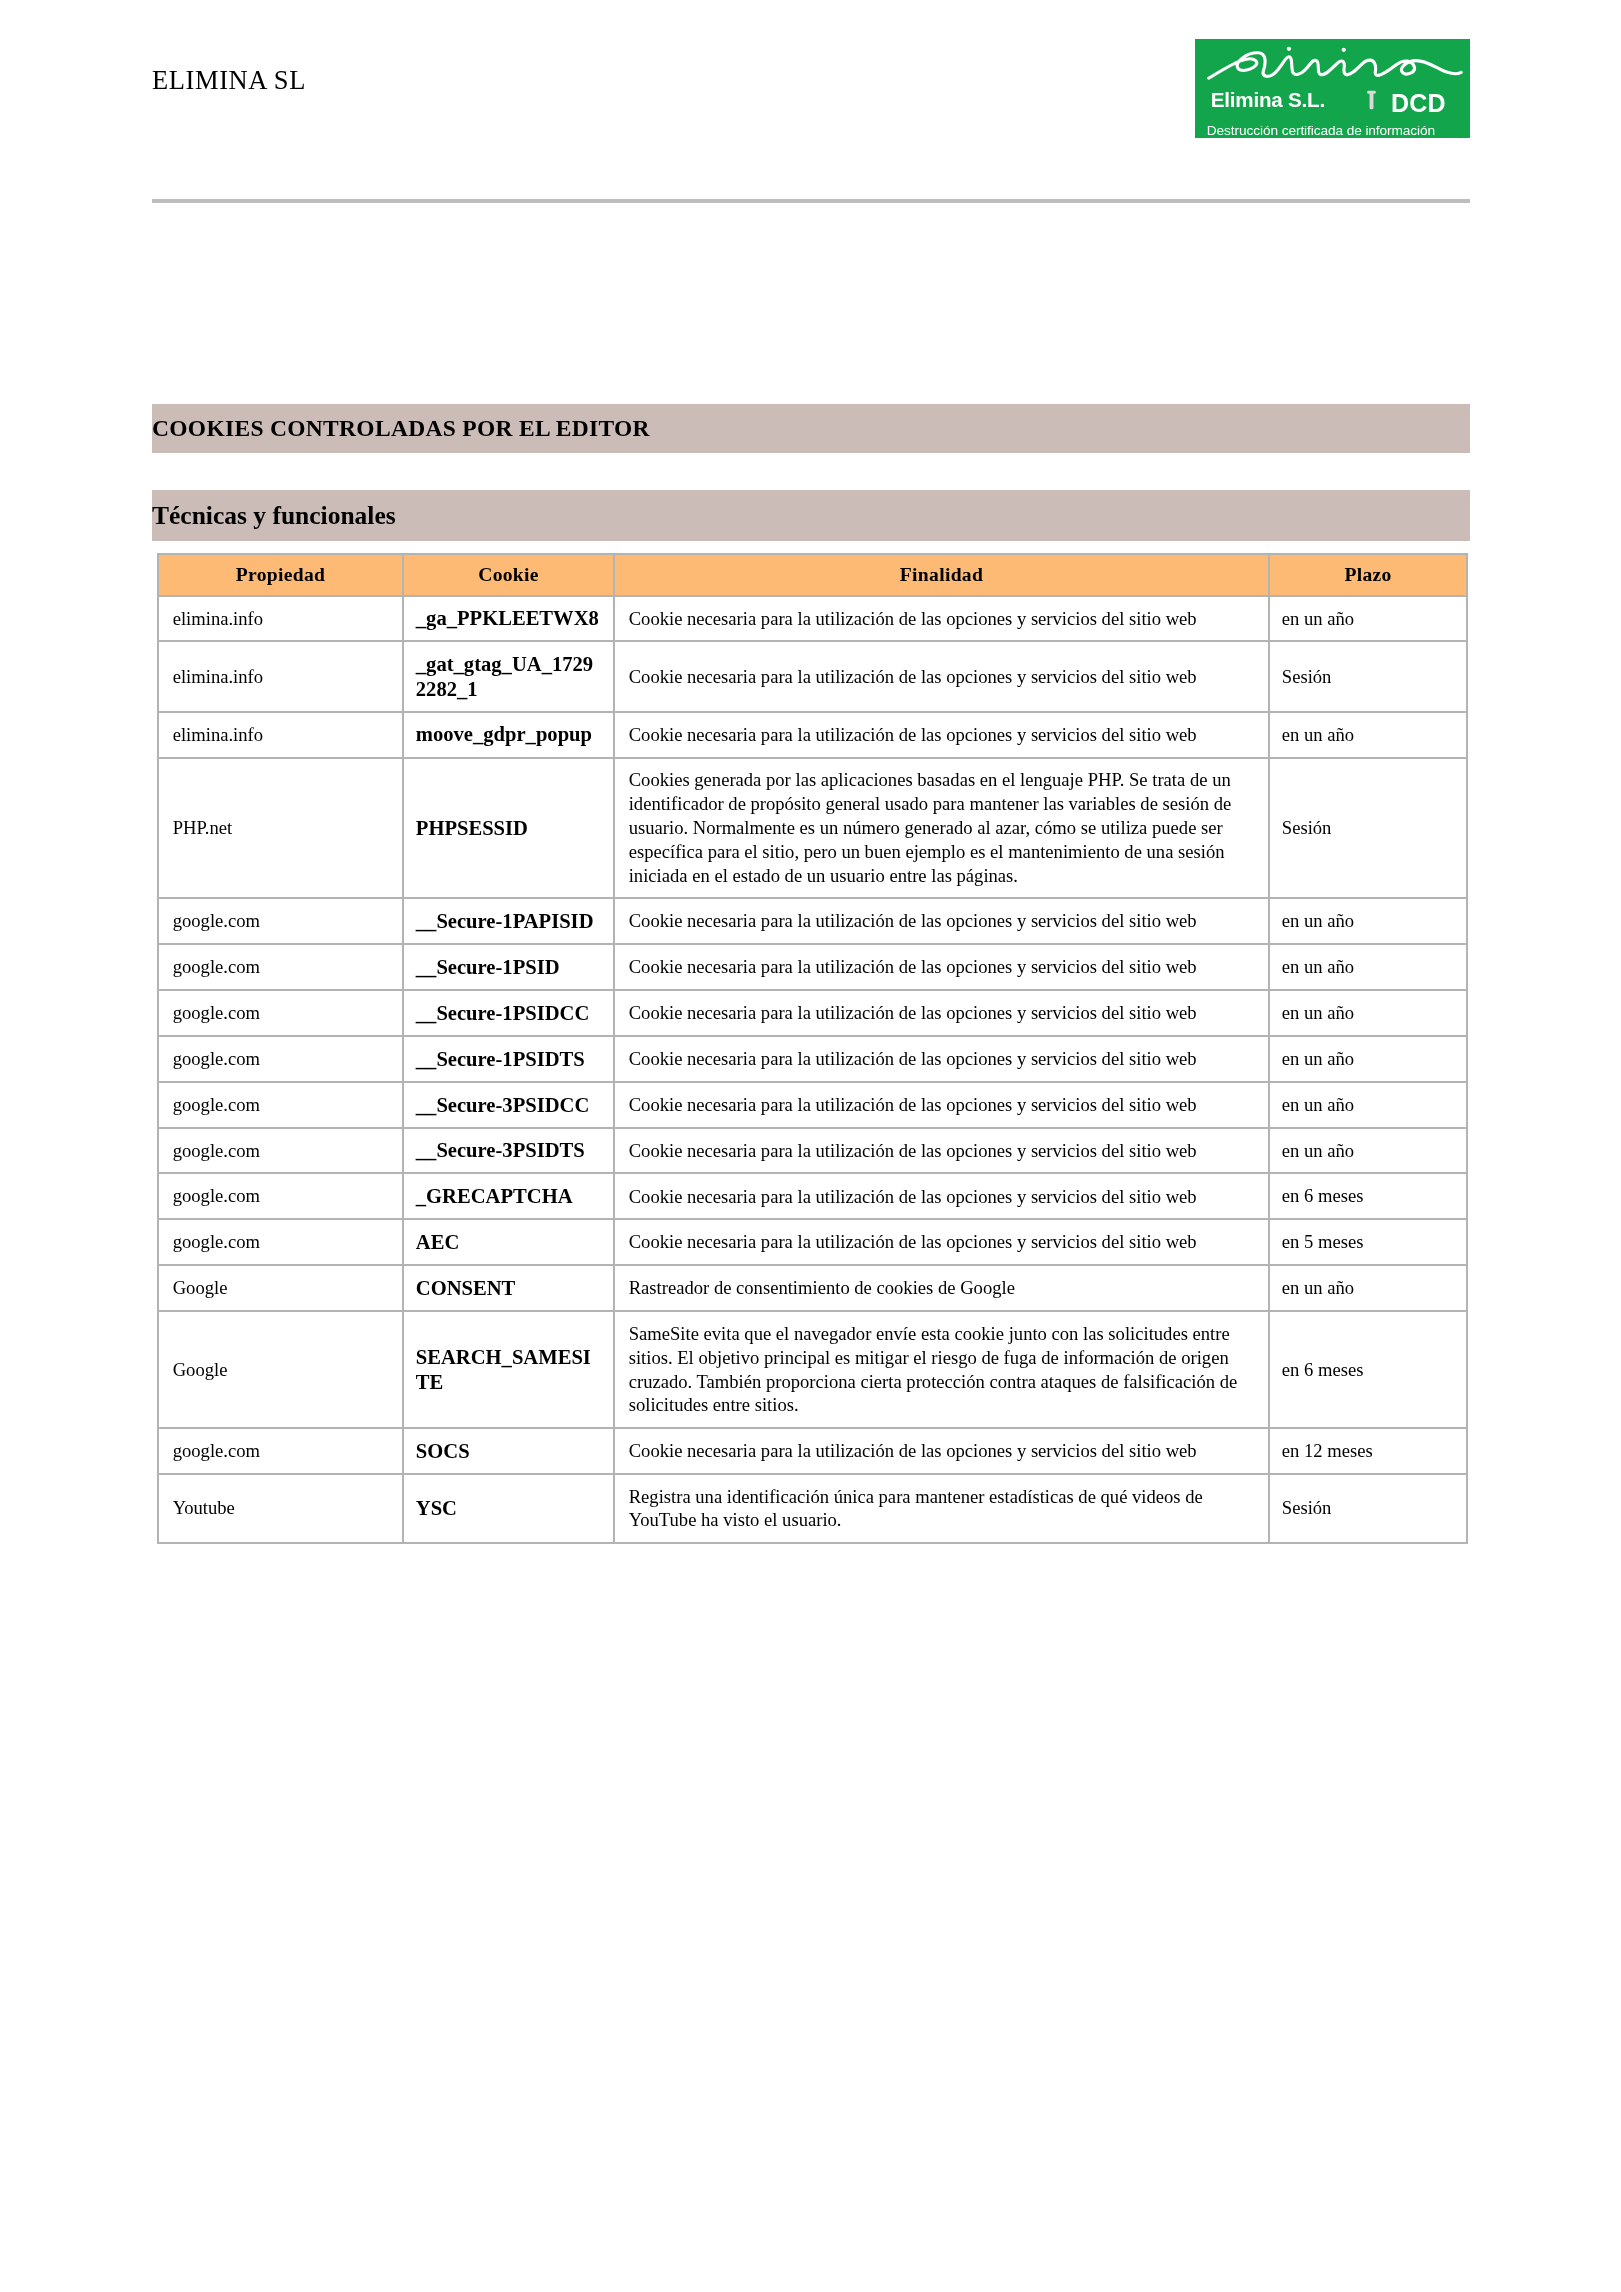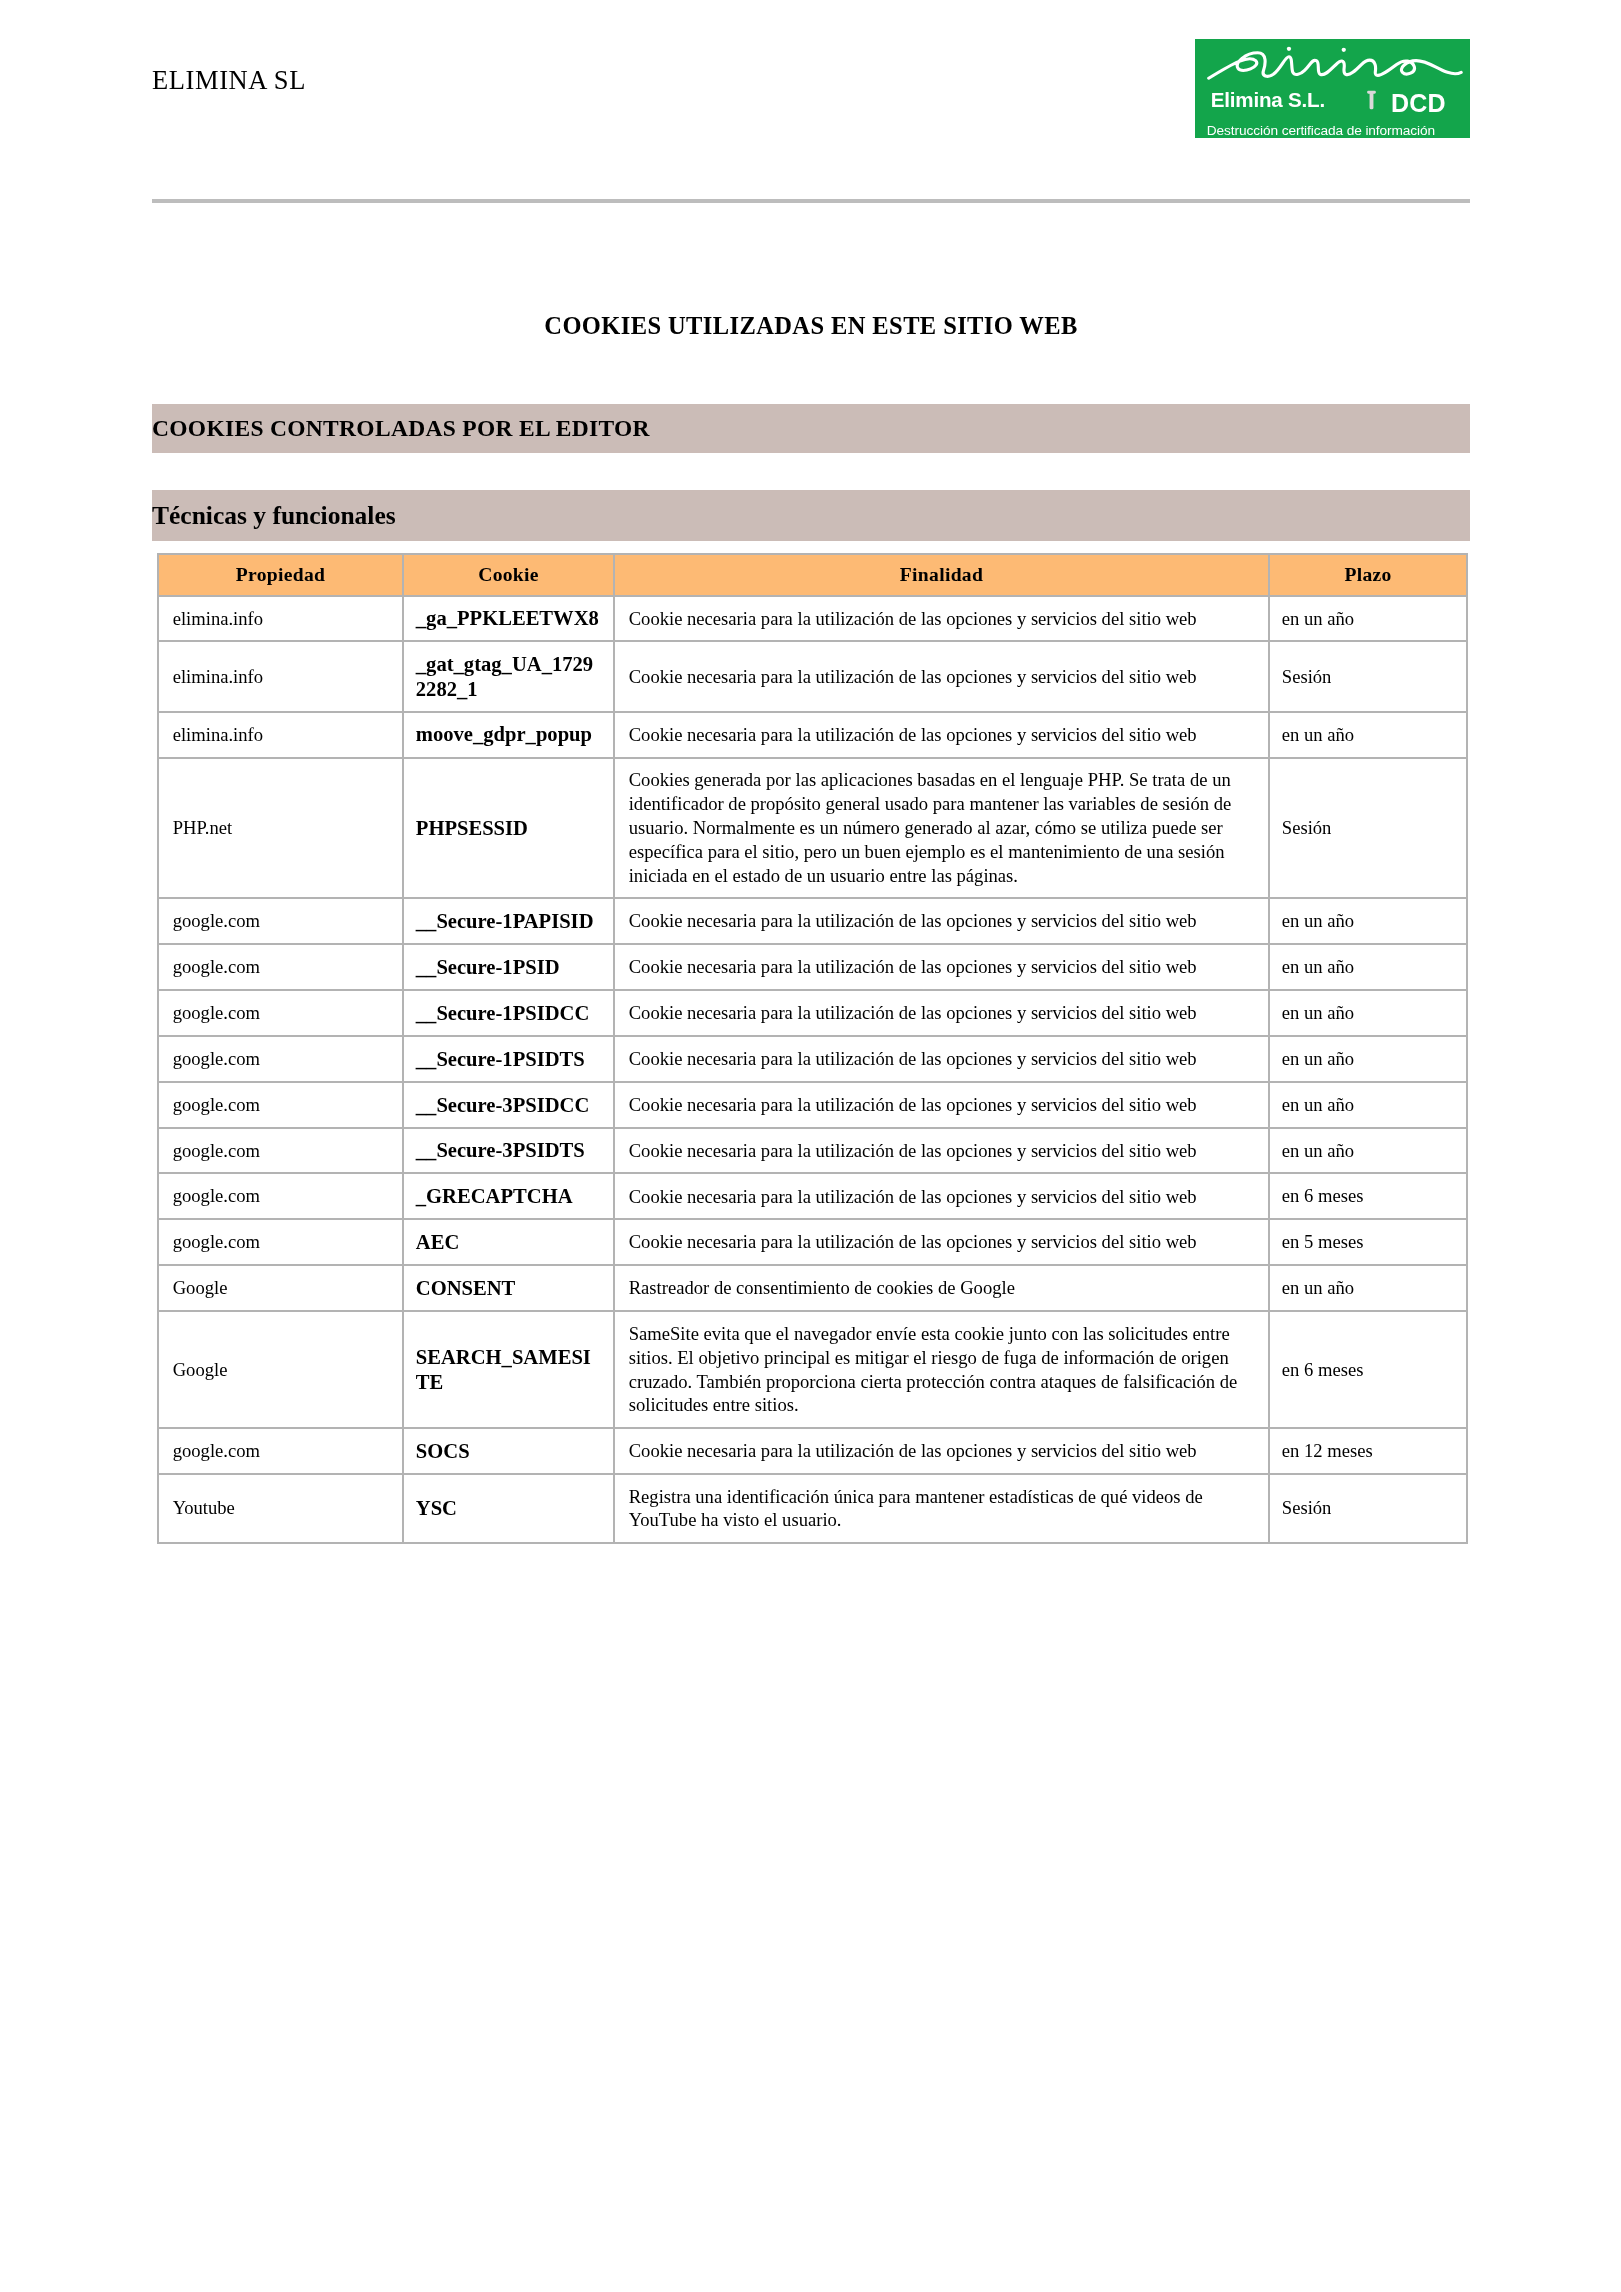--- a/index.html
+++ b/index.html
@@ -247,21 +247,20 @@
         <rect x="11.5" y="5" width="9" height="3" rx="1.2" fill="#d9d9d9"></rect>
       </svg>
 
       <div class="logo-dcd-text">DCD</div>
 
       <div class="logo-tagline">Destrucción certificada de información</div>
     </div>
   </div>
   <div class="header-rule"></div>
 
-  <div class="doc-title">COOKIES UTILIZADAS EN ESTE SITIO WEB</div>
 
   <div class="band band-editor">COOKIES CONTROLADAS POR EL EDITOR</div>
 
   <div class="band band-tecnicas">Técnicas y funcionales</div>
 
   <table class="cookie-table">
     <colgroup>
       <col class="c-prop">
         <col class="c-cook">
         <col class="c-fin">

